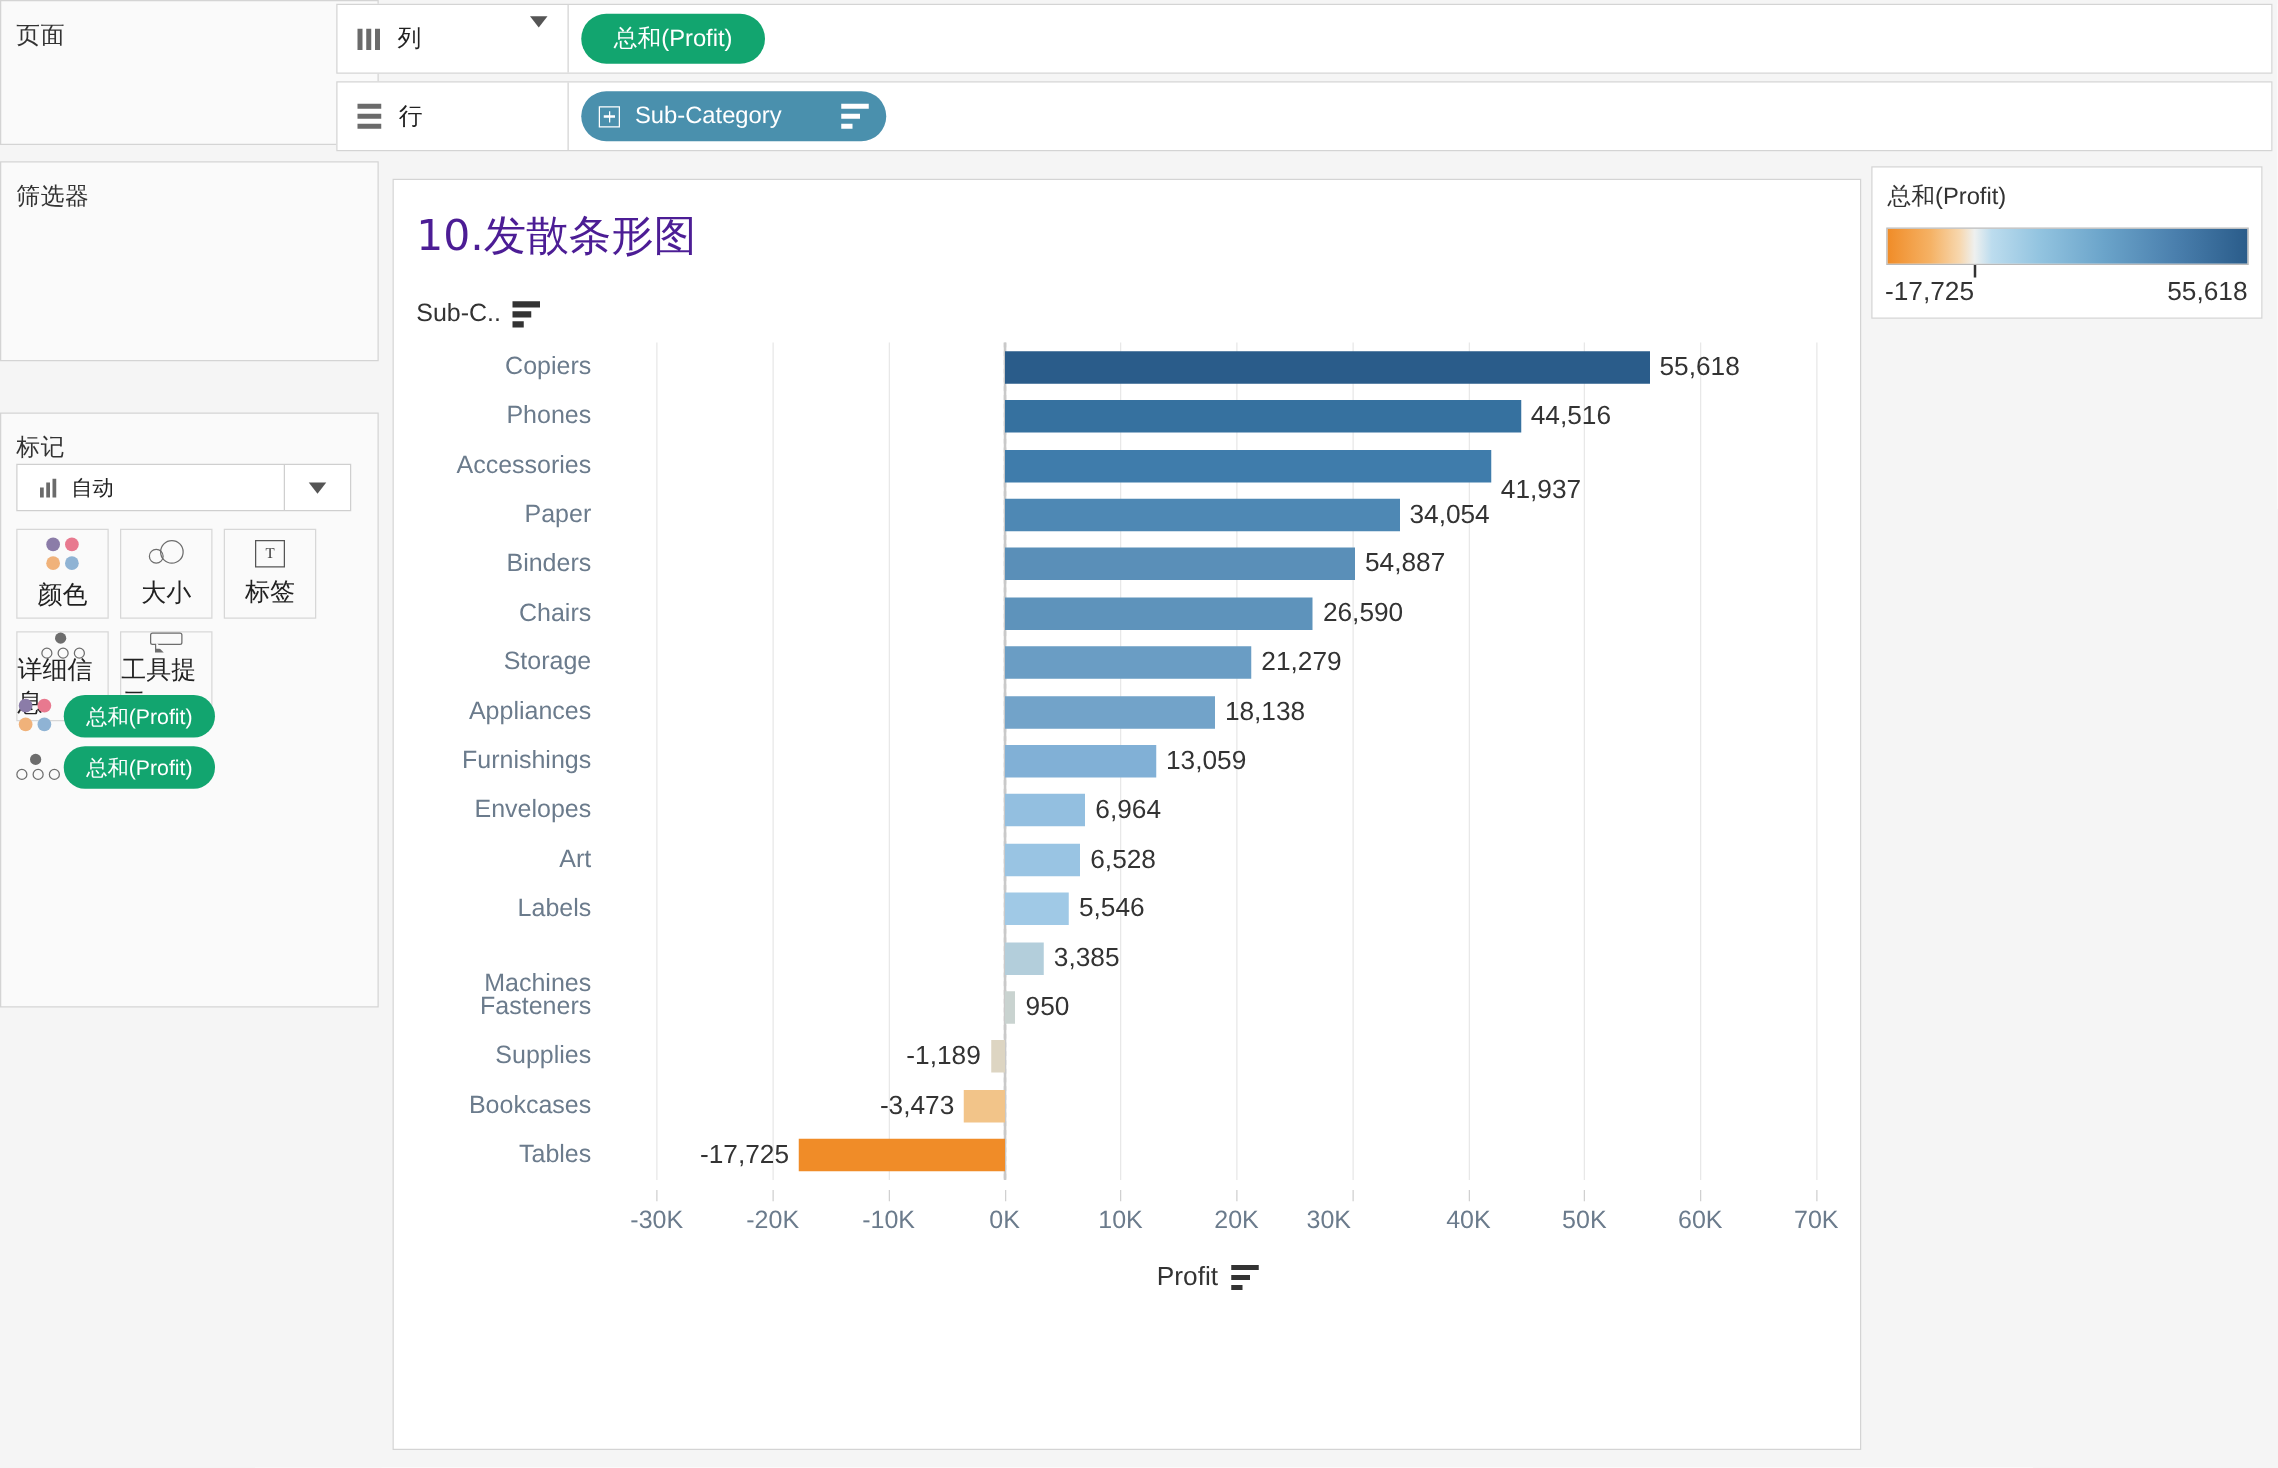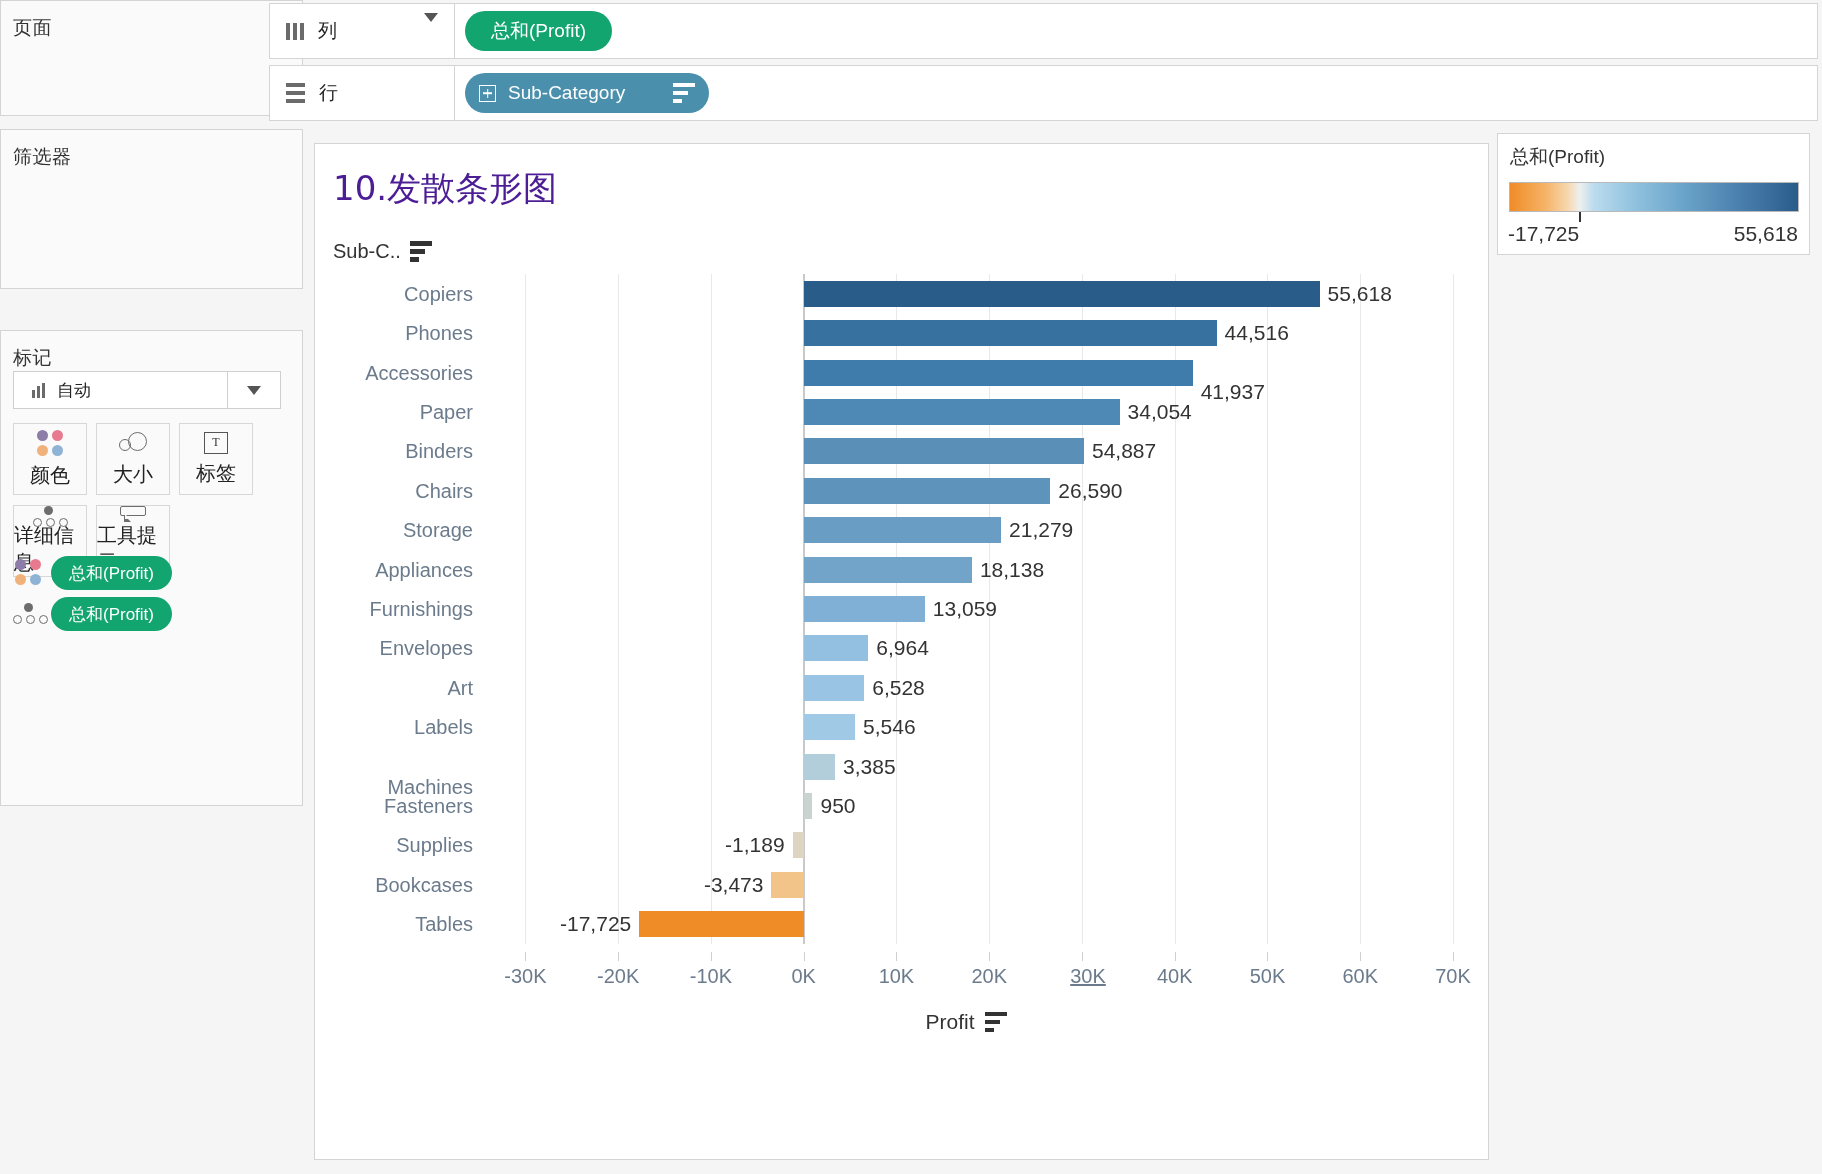--- a/index.html
+++ b/index.html
@@ -329,21 +329,21 @@
         <div class="ticklabel" style="left: 139.143px;">-20K</div>
         <div class="tick" style="left: 231.905px;"></div>
         <div class="ticklabel" style="left: 231.905px;">-10K</div>
         <div class="tick" style="left: 324.667px;"></div>
         <div class="ticklabel" style="left: 324.667px;">0K</div>
         <div class="tick" style="left: 417.429px;"></div>
         <div class="ticklabel" style="left: 417.429px;">10K</div>
         <div class="tick" style="left: 510.19px;"></div>
         <div class="ticklabel" style="left: 510.19px;">20K</div>
         <div class="tick" style="left: 602.952px;"></div>
-        <div class="ticklabel" style="left: 609px; text-decoration: underline;">30K</div>
+        <div class="ticklabel" style="left: 584px;">30K</div>
         <div class="tick" style="left: 695.714px;"></div>
         <div class="ticklabel" style="left: 695.714px;">40K</div>
         <div class="tick" style="left: 788.476px;"></div>
         <div class="ticklabel" style="left: 788.476px;">50K</div>
         <div class="tick" style="left: 881.238px;"></div>
         <div class="ticklabel" style="left: 881.238px;">60K</div>
         <div class="tick" style="left: 974px;"></div>
         <div class="ticklabel" style="left: 974px;">70K</div>
       </div>
     <div id="xaxis-title">

